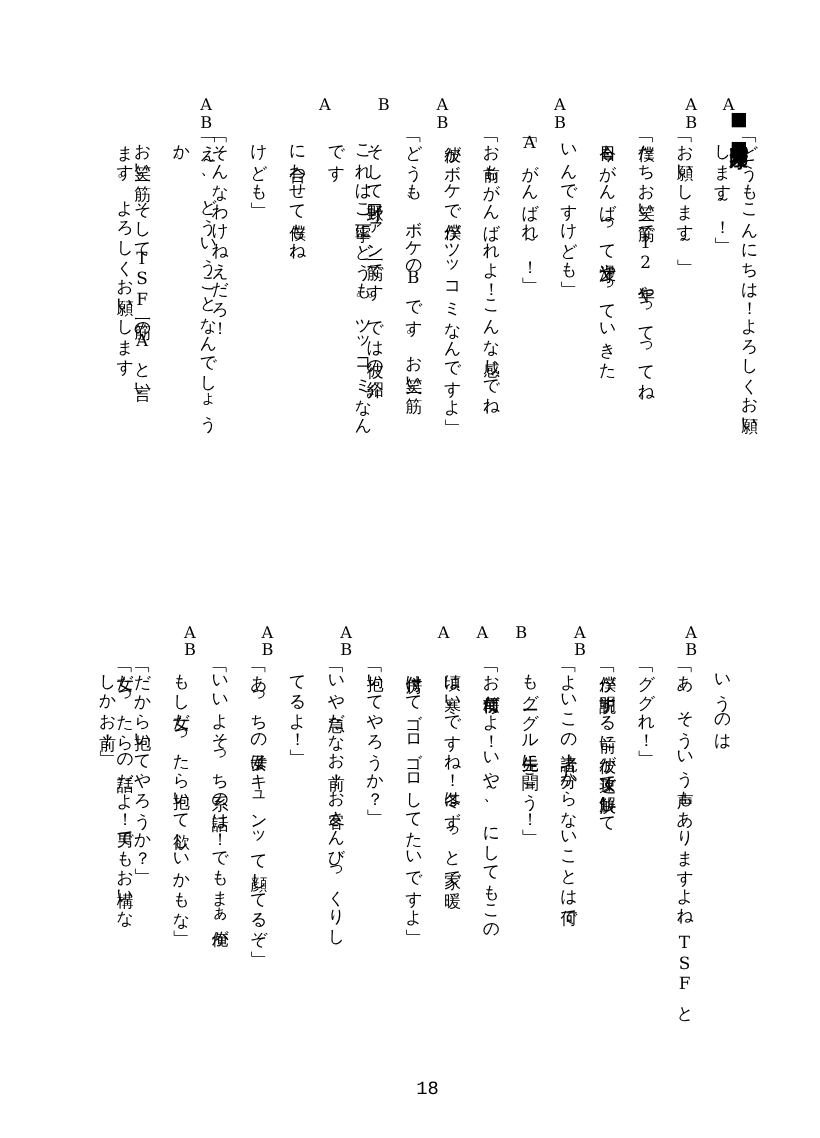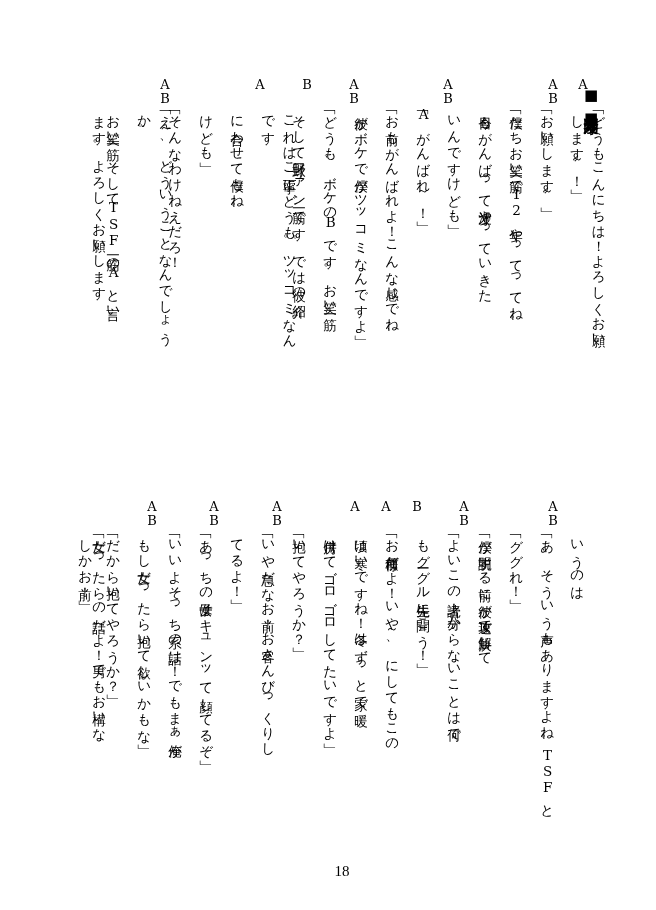--- a/index.html
+++ b/index.html
@@ -59,21 +59,21 @@
     white-space: pre-wrap;
   }
 
   
   .folio {
     position: absolute;
     left: 0;
     right: 0;
     bottom: 30px;
     text-align: center;
-    font-family: Liberation Serif, serif;
+    font-family: Liberation Mono, monospace;
     font-size: 15px;
     padding-left: 28px;
   }
 </style>
 </head>
 <body>
 
 <div id="page">
 
   <div class="heading">■幕間漫才■</div>

